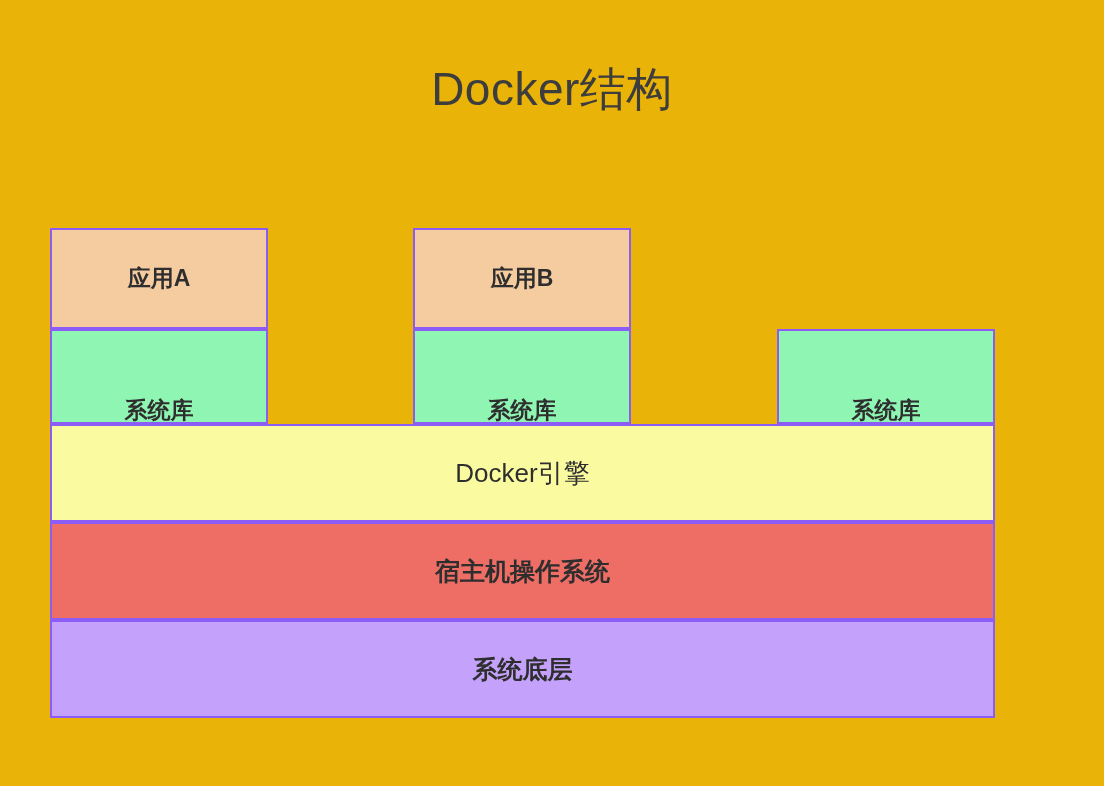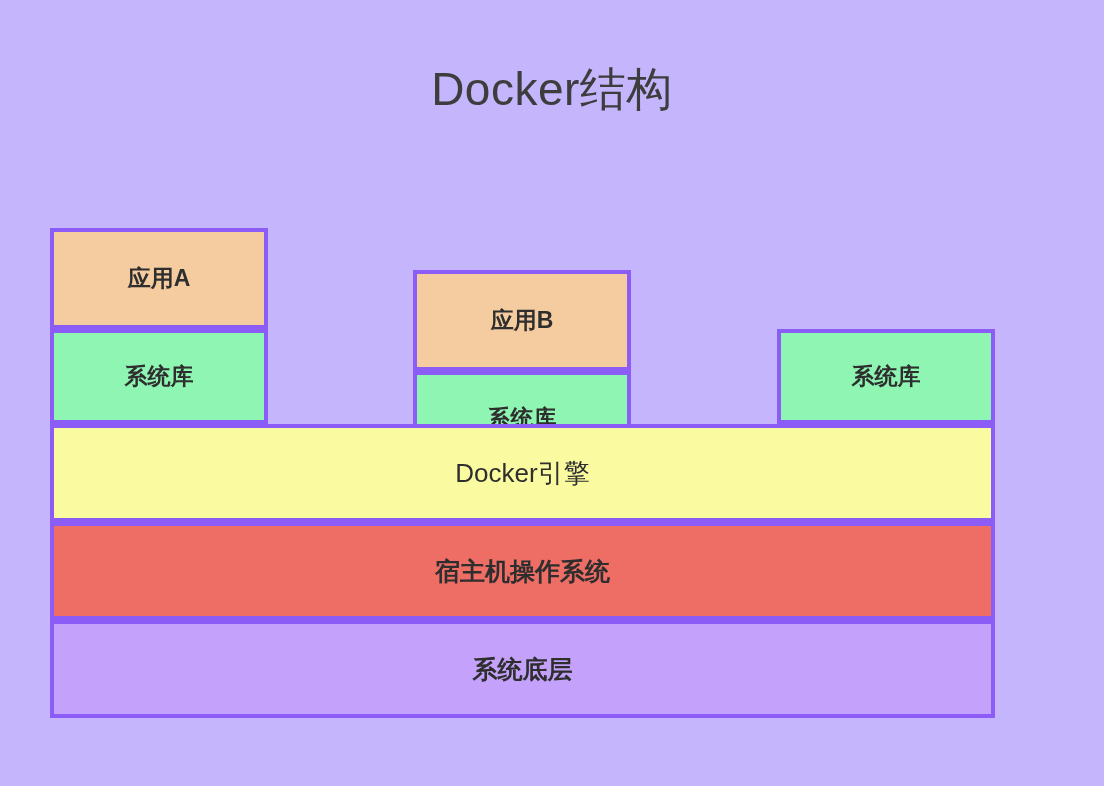--- a/index.html
+++ b/index.html
@@ -12,21 +12,21 @@
     height: 786px;
     font-family: "Liberation Sans", "DejaVu Sans", sans-serif;
     color: #3b3b3b;
     overflow: hidden;
   }
 
   #canvas {
     position: relative;
     width: 1104px;
     height: 786px;
-    background: #c4b5fd;
+    background: #eab308;
   }
 
   
   .diagram-title {
     position: absolute;
     left: 0;
     top: 62px;
     width: 1104px;
     text-align: center;
     font-size: 46px;
@@ -34,51 +34,51 @@
     letter-spacing: 0.5px;
     color: #3d3d3d;
     line-height: 1.2;
     white-space: nowrap;
   }
 
   
   .box {
     position: absolute;
     box-sizing: border-box;
-    border: 4px solid #8b5cf6;
+    border: 2px solid #8b5cf6;
     display: flex;
     align-items: center;
     justify-content: center;
     font-size: 23px;
     font-weight: 700;
     color: #2e2e2e;
     line-height: 1;
     white-space: nowrap;
   }
 
   .box.app   { background: #f5cba0; }
-  .box.lib   { background: #8ff5b3; }
+  .box.lib   { background: #8ff5b3; align-items: flex-end; }
   .box.engine{ background: #fafaa0; }
   .box.hostos{ background: #ee6e66; }
   .box.kernel{ background: #c4a2fb; }
 
   
   .box.engine .label {
     font-weight: 400;
     font-size: 26px;
   }
   .box.hostos .label,
   .box.kernel .label {
     font-weight: 700;
     font-size: 25px;
   }
 
   
   .col-1 { left: 50px;  width: 218px; }
-  .col-2 { left: 413px; width: 218px; margin-top: 42px; }
+  .col-2 { left: 413px; width: 218px; }
   .col-3 { left: 777px; width: 218px; }
 
   .row-app { top: 228px; height: 101px; }
   .row-lib { top: 329px; height: 95px;  }
 
   .full-width { left: 50px; width: 945px; }
   .row-engine { top: 424px; height: 98px; align-items: center; }
   .row-hostos { top: 522px; height: 98px; }
   .row-kernel { top: 620px; height: 98px; }
 

